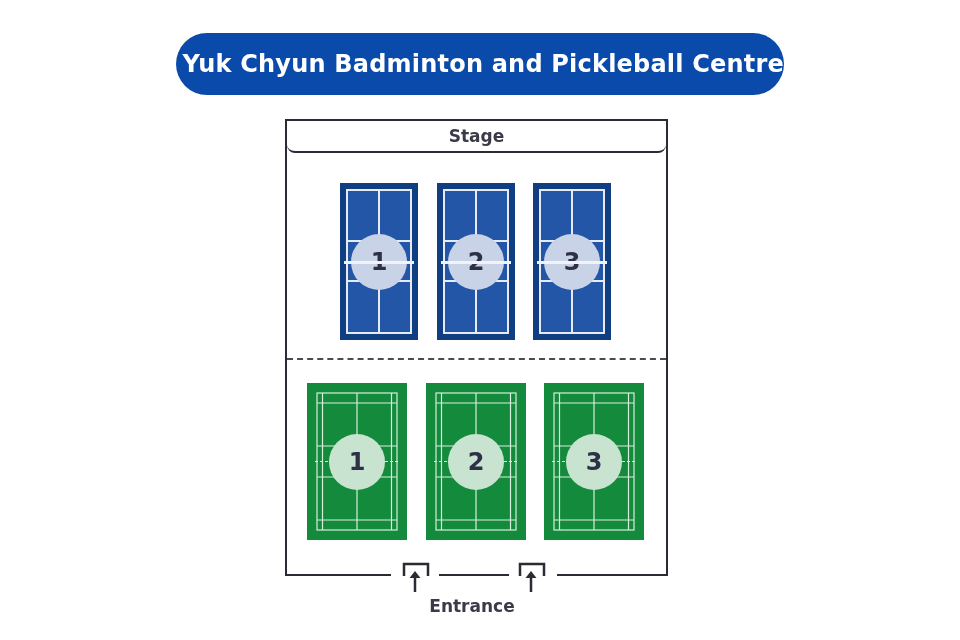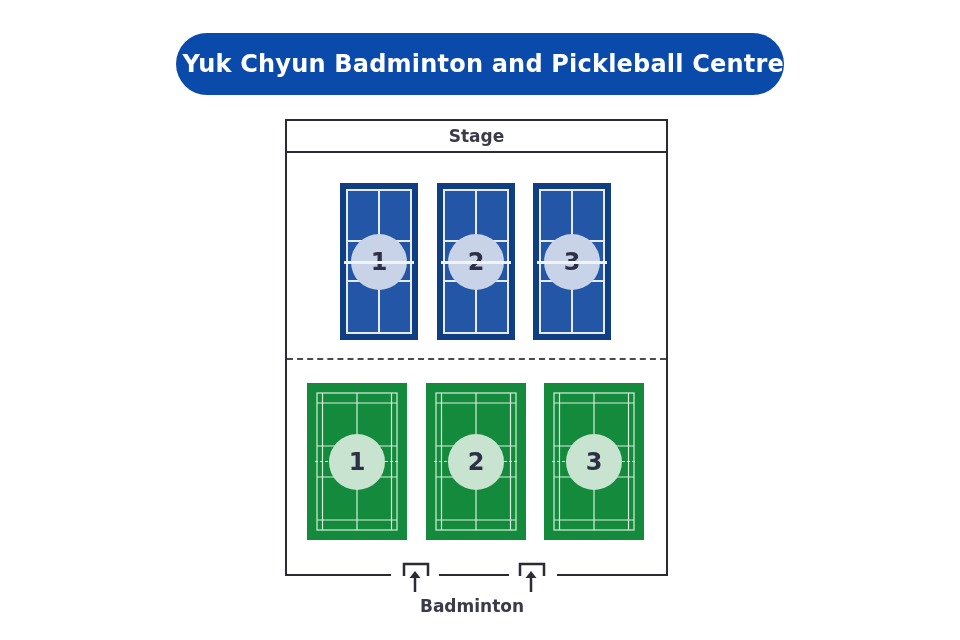--- a/index.html
+++ b/index.html
@@ -14,21 +14,21 @@
     color: #ffffff; font-weight: bold; font-size: 24px; letter-spacing: 0.2px;
   }
   .hall {
     position: absolute; left: 285px; top: 119px; width: 383px; height: 456px;
     border: 2px solid #2b2b35; border-bottom: none; box-sizing: border-box;
   }
   .stage {
     position: absolute; left: 0; top: 0; right: 0; height: 32px;
     border-bottom: 2px solid #2b2b35; box-sizing: border-box;
     display: flex; align-items: center; justify-content: center;
-    font-weight: bold; font-size: 17px; color: #3a3a48;
+    font-weight: bold; font-size: 17px; color: #3a3a48; border-radius: 8px;
   }
   .divider {
     position: absolute; left: 0; right: 0; top: 237px; height: 0;
     border-top: 2px dashed #4a4a55;
   }
   .court { position: absolute; box-sizing: border-box; }
   .pb {
     width: 78px; height: 157px; top: 62px; background: #0f3f82;
   }
   .pb .inner {
@@ -173,13 +173,13 @@
 <div class="door" style="left:518px;">
   <svg width="28" height="30" viewBox="0 0 28 30">
     <g stroke="#2b2b35" stroke-width="2.5" fill="none">
       <polyline points="2,14 2,2 26,2 26,14"></polyline>
       <line x1="13" y1="30" x2="13" y2="12"></line>
     </g>
     <polygon points="13,9 7.5,16 18.5,16" fill="#2b2b35"></polygon>
   </svg>
 </div>
 
-<div class="entrance-label">Badminton</div>
+<div class="entrance-label">Entrance</div>
 
 </body></html>

